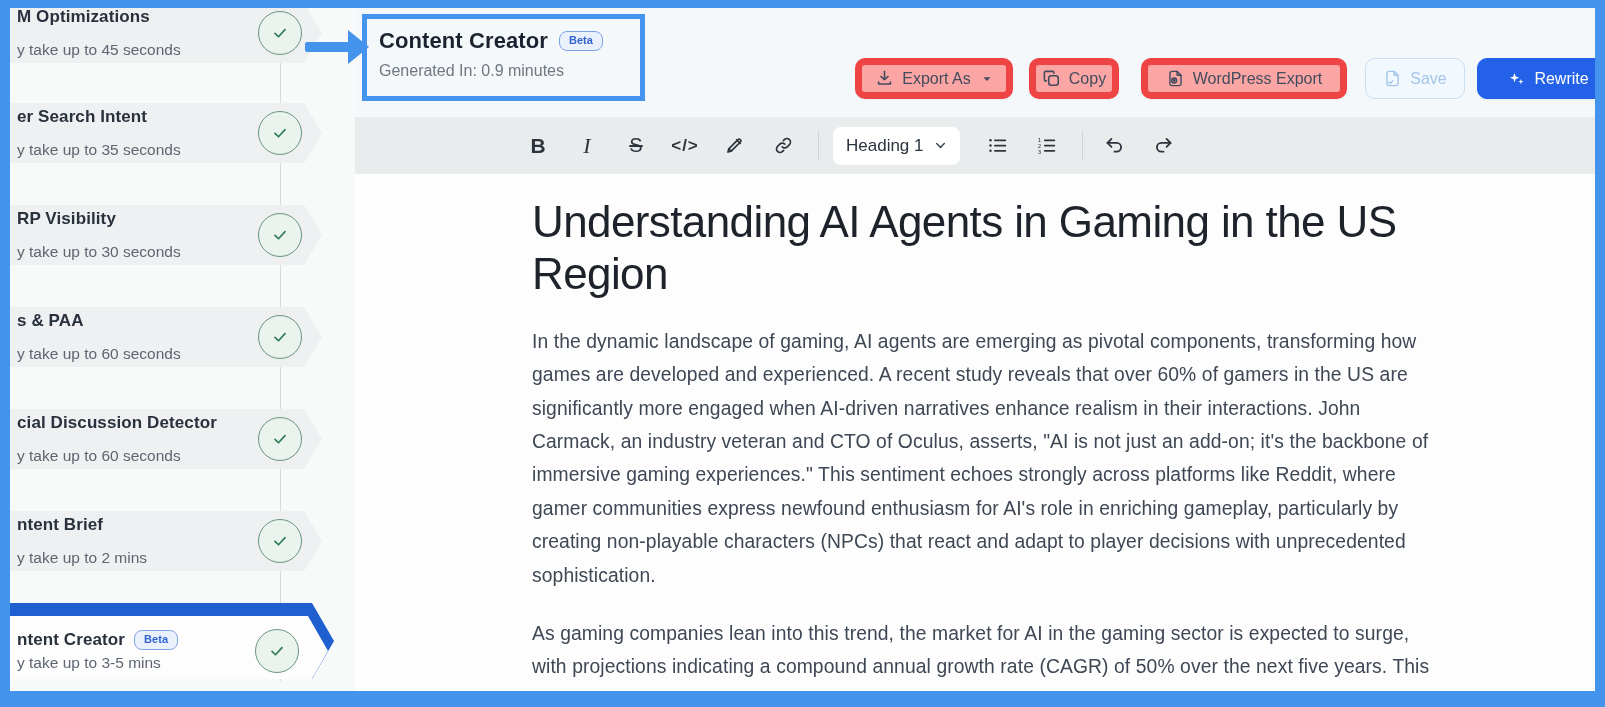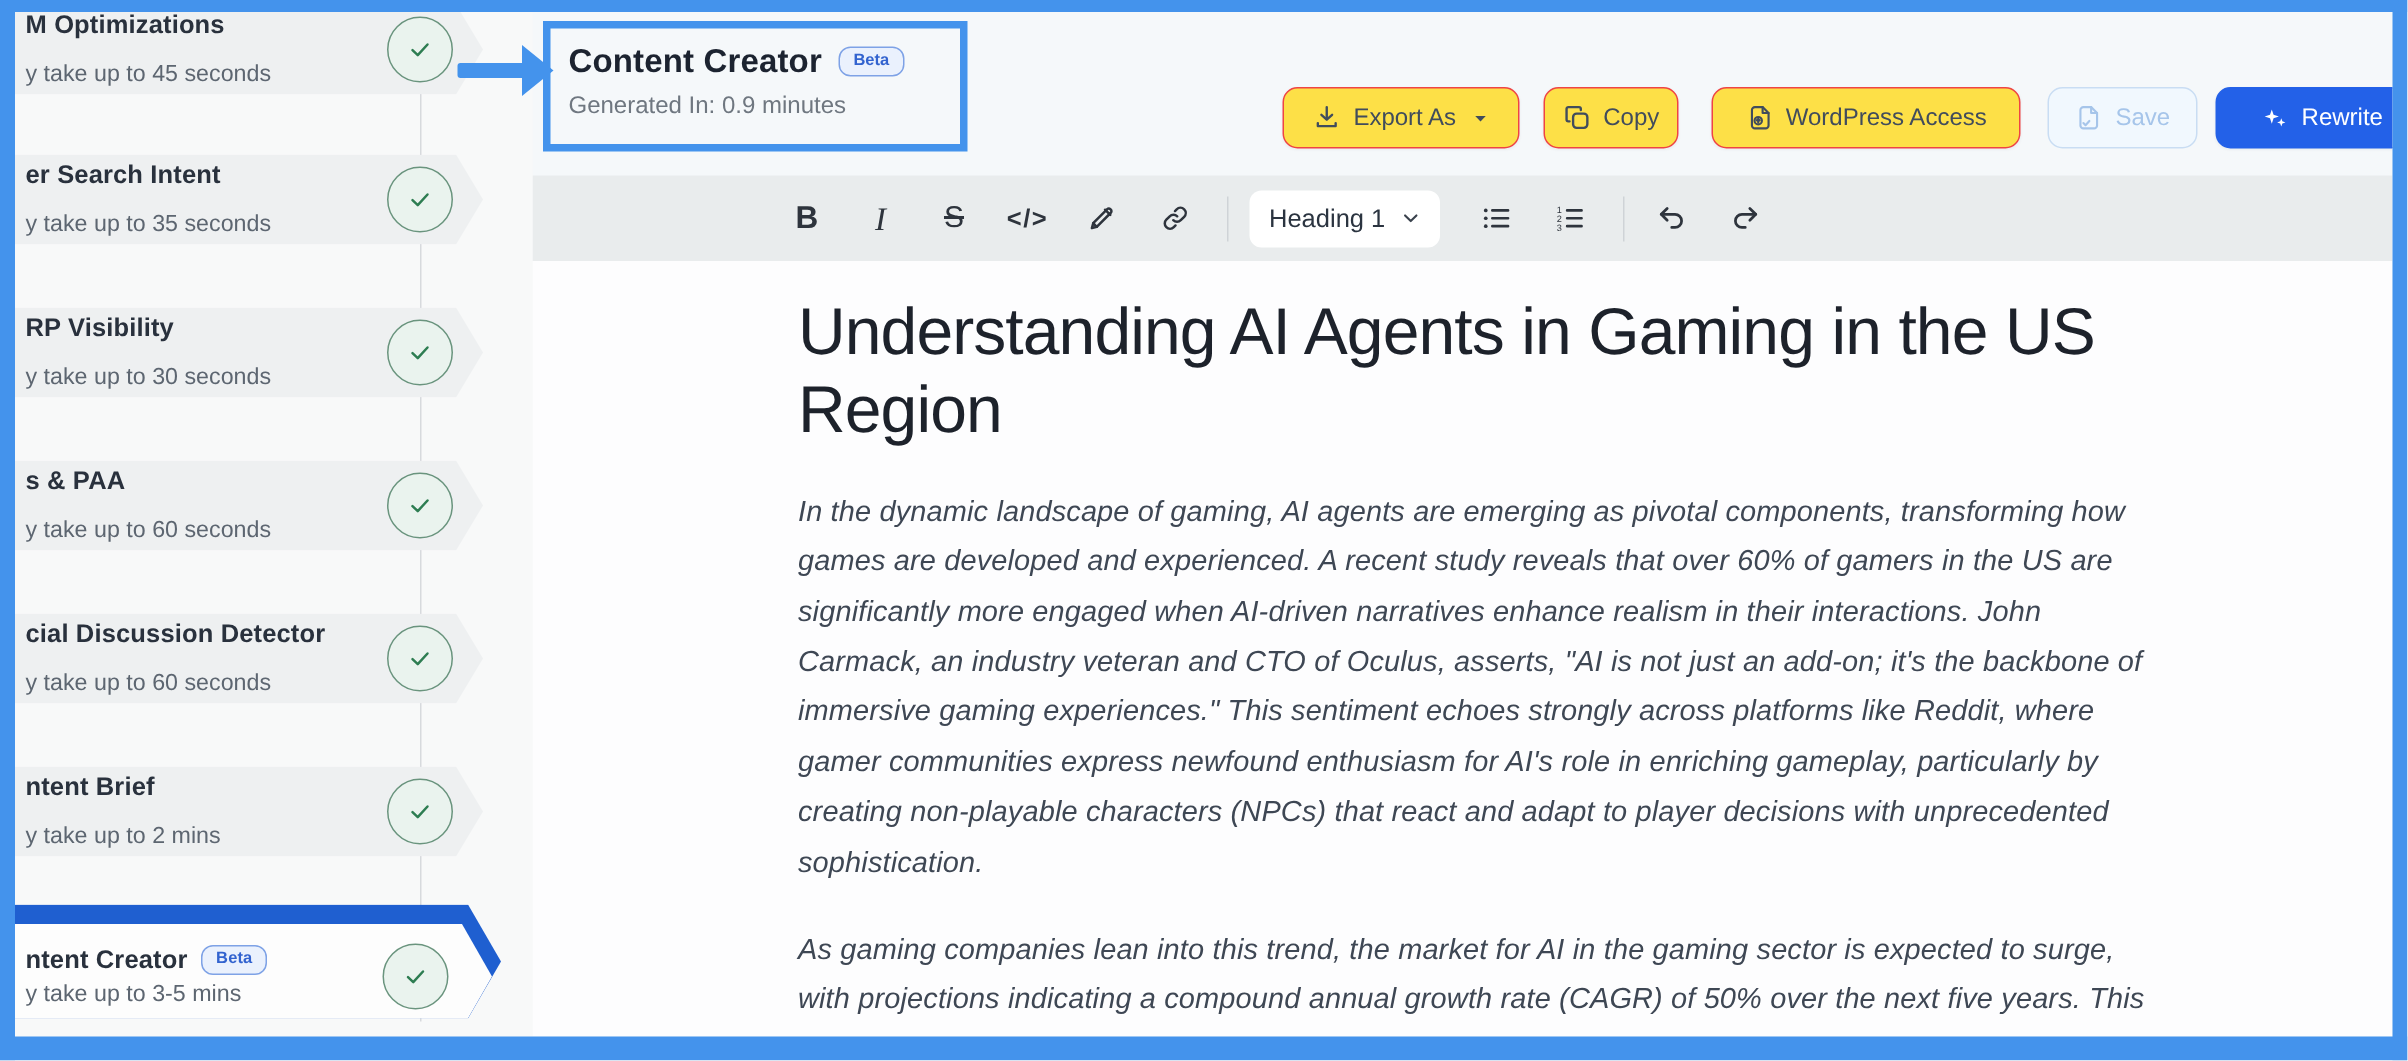--- a/index.html
+++ b/index.html
@@ -50,21 +50,21 @@
   .gen-in { font-size:16px; color:#6f7780; margin-top:8px; }
 
   
   .arrow { position:absolute; z-index:40; }
   .arrow-tail { position:absolute; left:305px; top:42px; width:46px; height:10px; background:#4493ec; border-radius:2px; }
   .arrow-head { position:absolute; left:348px; top:30px; width:0; height:0;
                 border-top:17px solid transparent; border-bottom:17px solid transparent; border-left:21px solid #4493ec; }
 
   
   .hdr-btn { position:absolute; top:50px; height:41px; display:flex; align-items:center; justify-content:center; gap:8px;
-             background:#fde047; border:1px solid #ef4444; border-radius:10px; font-size:16px; color:#414c5c;
+             background:#fca5a5; border:7px solid #ef4444; border-radius:10px; font-size:16px; color:#414c5c;
              box-shadow:0 1px 2px rgba(20,30,50,.05); cursor:pointer; white-space:nowrap; }
   .hdr-btn svg { width:19px; height:19px; flex:none; }
   .btn-export { left:500px; width:158px; }
   .btn-copy   { left:674px; width:90px; }
   .btn-wp     { left:786px; width:206px; }
   .btn-save   { left:1010px; width:100px; background:#f1f8fe; border:1px solid #c9ddf3; color:#a6c5ea; box-shadow:none; }
   .btn-rewrite{ left:1122px; width:142px; background:#2361e8; border:1px solid #2361e8; color:#fff; font-weight:500; }
   .caret-down { width:12px !important; height:12px !important; margin-left:2px; }
 
   
@@ -79,21 +79,21 @@
   .tb-code   { font-size:17px; font-weight:600; letter-spacing:1px; }
   .tb-sep { width:1px; height:30px; background:#cfd3d7; margin:0 14px 0 4px; }
   .tb-select { height:38px; background:#fff; border-radius:8px; display:flex; align-items:center; gap:10px;
                padding:0 13px; font-size:17px; color:#2b3440; margin-right:20px; cursor:pointer; }
   .tb-select svg { width:13px; height:13px; color:#3a424d; }
 
   
   .editor { position:absolute; left:0; top:166px; width:100%; height:517px; background:#fdfdfe;
             padding:22px 0 0 177px; cursor:text; }
   .editor h1 { width:920px; font-size:44px; font-weight:400; letter-spacing:-.6px; line-height:1.18; color:#1d222b; }
-  .editor p  { width:908px; font-size:19.3px; line-height:33.4px; color:#3e4754; margin-top:25px; letter-spacing:.1px;font-style:italic; }
+  .editor p  { width:908px; font-size:19.3px; line-height:33.4px; color:#3e4754; margin-top:25px; letter-spacing:.1px; }
 </style>
 </head>
 <body>
 
 <div class="frame">
 
   <div class="sidebar">
     <div class="connector"></div>
 
     <div class="step" style="top:-5px">
@@ -202,21 +202,21 @@
       <span>Copy</span>
     </div>
 
     <div class="hdr-btn btn-wp">
       <svg viewBox="0 0 24 24" fill="none" stroke="currentColor" stroke-width="1.8" stroke-linecap="round" stroke-linejoin="round">
           <path d="M14 3H7.5A2.5 2.5 0 0 0 5 5.5v13A2.5 2.5 0 0 0 7.5 21h9a2.5 2.5 0 0 0 2.5-2.5V8z"></path>
           <path d="M14 3v5h5"></path>
           <circle cx="10.3" cy="14.5" r="3.1"></circle>
           <path d="M10.3 16v-3m0 0-1.2 1.2m1.2-1.2 1.2 1.2"></path>
         </svg>
-      <span>WordPress Access</span>
+      <span>WordPress Export</span>
     </div>
 
     <div class="hdr-btn btn-save">
       <svg viewBox="0 0 24 24" fill="none" stroke="currentColor" stroke-width="1.8" stroke-linecap="round" stroke-linejoin="round">
           <path d="M14 3H7.5A2.5 2.5 0 0 0 5 5.5v13A2.5 2.5 0 0 0 7.5 21h9a2.5 2.5 0 0 0 2.5-2.5V8z"></path>
           <path d="M14 3v5h5"></path>
           <path d="m7.5 16.5 1.8 1.8 3.2-3.6"></path>
         </svg>
       <span>Save</span>
     </div>

